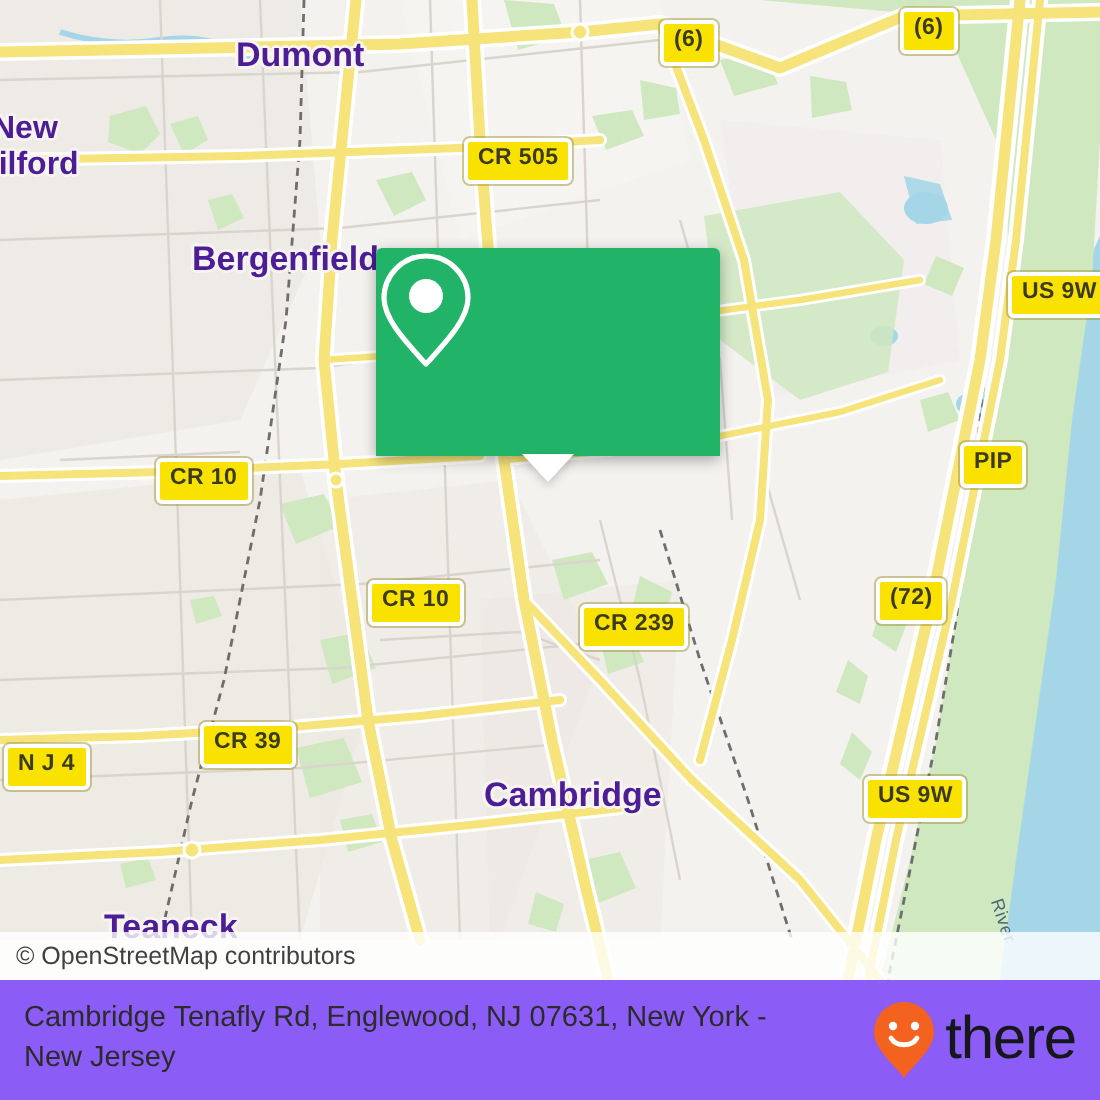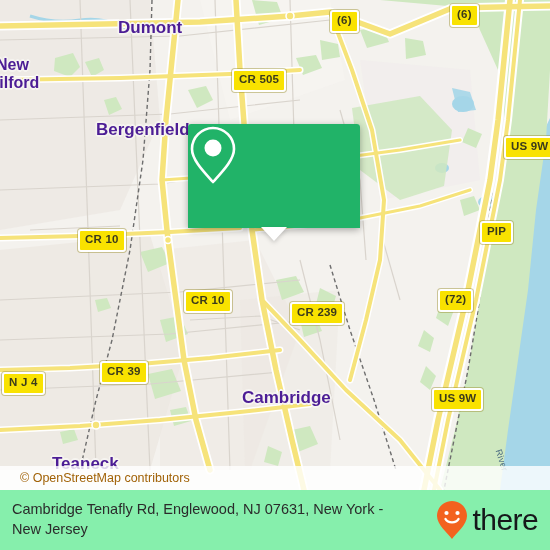--- a/index.html
+++ b/index.html
@@ -88,26 +88,26 @@
     border-top:14px solid #ffffff;
     filter:drop-shadow(0 2px 2px rgba(0,0,0,.18));
   }
 
   
   .attrib{
     position:absolute;left:0;bottom:0;width:550px;height:24px;
     background:rgba(255,255,255,.80);
     display:flex;align-items:center;
   }
-  .attrib span{font-size:12.5px;color:#a16207;padding-left:20px;}
+  .attrib span{font-size:12.5px;color:#404040;padding-left:8px;}
 
   
   .footer{
     position:absolute;left:0;top:490px;width:550px;height:60px;
-    background:#86efac;
+    background:#8b5cf6;
     display:flex;align-items:center;justify-content:space-between;
     padding:0 12px 0 12px;
     box-sizing:border-box;
   }
   .footer-text{
     font-size:14.5px;color:#2b2b2b;line-height:1.35;
     max-width:400px;
   }
   .brand{display:flex;align-items:center;gap:4px;}
   .brand-word{

